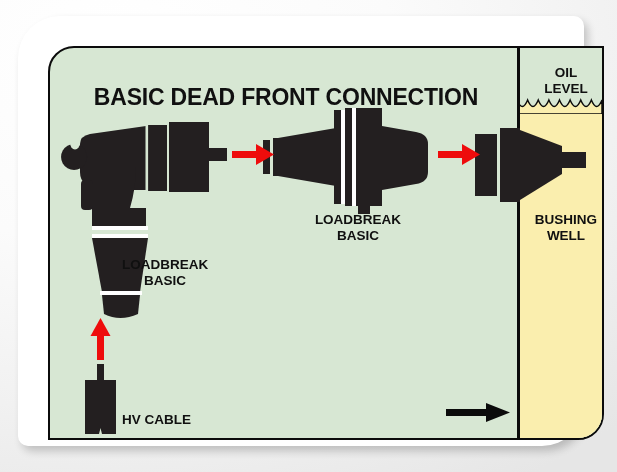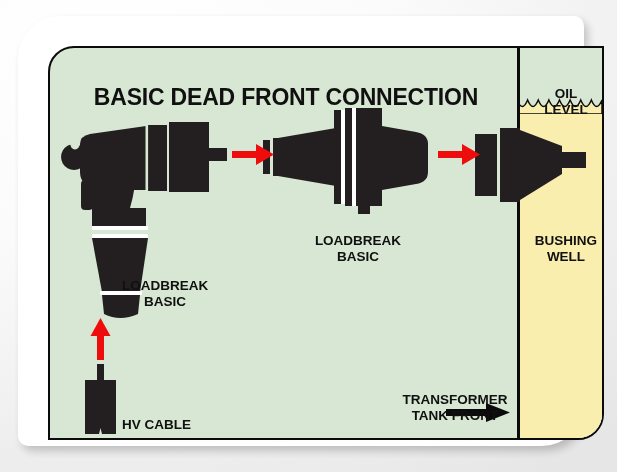--- a/index.html
+++ b/index.html
@@ -98,28 +98,27 @@
     white-space: nowrap;
   }
   .lbl {
     position: absolute;
     font-size: 13.5px;
     font-weight: bold;
     line-height: 1.22;
     color: #101010;
     text-align: center;
     white-space: nowrap;
-    margin-top: 21px;
   }
   .lbl-elbow   { left: 72px;  top: 209px; text-align: center; }
   .lbl-insert  { left: 248px; top: 164px; width: 120px; }
   .lbl-bushing { left: 470px; top: 164px; width: 92px; }
   .lbl-oil     { left: 470px; top: 17px;  width: 92px; }
   .lbl-tank    { left: 344px; top: 323px; width: 122px; }
-  .lbl-hv      { left: 72px;  top: 348px; text-align: left; }
+  .lbl-hv      { left: 72px;  top: 364px; text-align: left; }
 
   
   .art {
     position: absolute;
     left: 0; top: 0;
     width: 556px;
     height: 394px;
     pointer-events: none;
   }
 </style>
@@ -251,22 +250,18 @@
       <div class="lbl lbl-bushing">
         <span>BUSHING</span><br>
         <span>WELL</span>
       </div>
 
       <div class="lbl lbl-oil">
         <span>OIL</span><br>
         <span>LEVEL</span>
       </div>
 
-      <div class="lbl lbl-tank">
-        <span>TRANSFORMER</span><br>
-        <span>TANK FRONT</span>
-      </div>
 
       <div class="lbl lbl-hv">HV CABLE</div>
 
     </div>
   </div>
 </div>
 
 </body></html>

